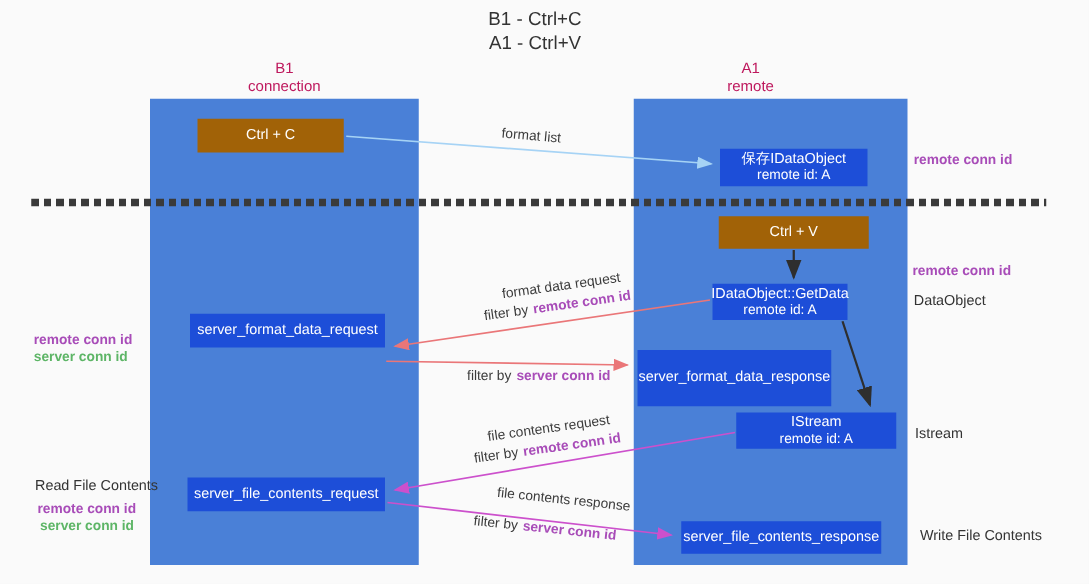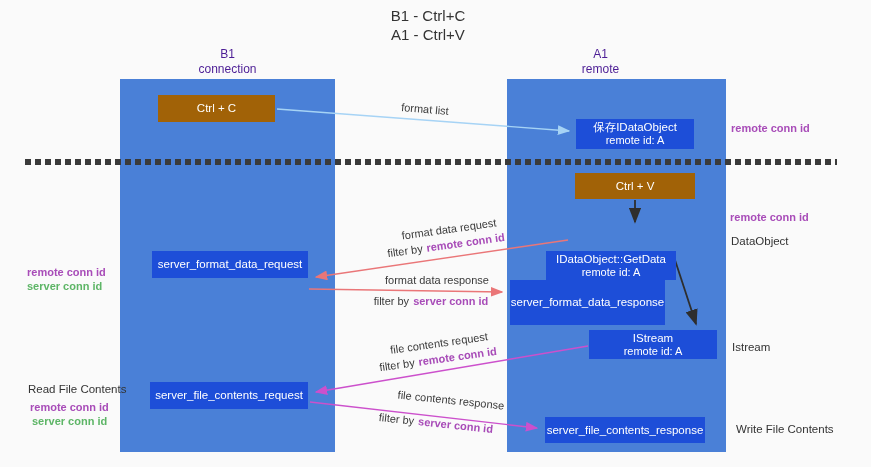--- a/index.html
+++ b/index.html
@@ -12,21 +12,21 @@
     width:871px;height:467px;
     background:#fafafa;
     overflow:hidden;
   }
   .title{
     position:absolute;left:328px;top:6px;width:200px;
     text-align:center;font-size:15px;line-height:19px;color:#333;
   }
   .col-header{
     position:absolute;top:47px;
-    text-align:center;font-size:12px;line-height:15px;color:#4c1d95;
+    text-align:center;font-size:12px;line-height:15px;color:#be185d;
   }
   .col-header.left{left:120px;width:215px;}
   .col-header.right{left:491px;width:219px;text-align:center;}
   .column{
     position:absolute;top:79px;height:373px;
     background:#4a80d7;
   }
   .column.left{left:120px;width:215px;}
   .column.right{left:507px;width:219px;}
   .box{
@@ -112,21 +112,21 @@
 
   <div class="box green" style="left:158px;top:95px;width:117px;height:27px;">Ctrl + C</div>
 
   <div class="box orange" style="left:576px;top:119px;width:118px;height:30px;">
     <div class="l1">保存IDataObject</div>
     <div class="l2">remote id: A</div>
   </div>
 
   <div class="box green" style="left:575px;top:173px;width:120px;height:26px;">Ctrl + V</div>
 
-  <div class="box orange" style="left:546px;top:227px;width:130px;height:29px;margin-top:24px;">
+  <div class="box orange" style="left:570px;top:227px;width:108px;height:29px;">
     <div class="l1">IDataObject::GetData</div>
     <div class="l2">remote id: A</div>
   </div>
 
   <div class="box orange" style="left:152px;top:251px;width:156px;height:27px;">server_format_data_request</div>
 
   <div class="box orange" style="left:510px;top:280px;width:155px;height:45px;">server_format_data_response</div>
 
   <div class="box orange" style="left:589px;top:330px;width:128px;height:29px;">
     <div class="l1">IStream</div>
@@ -137,21 +137,20 @@
 
   <div class="box orange" style="left:150px;top:382px;width:158px;height:27px;">server_file_contents_request</div>
 
   <div class="flow-label rot-blue" style="left:340px;top:103px;">format list</div>
 
   <div class="flow-label rot-neg" style="left:364px;top:223px;">format data request</div>
   <div class="flow-label rot-neg" style="left:361px;top:239px;">
     <span>filter by</span><span class="key purple">remote conn id</span>
   </div>
 
-  <div class="flow-label" style="left:352px;top:274px;">format data response</div>
   <div class="flow-label" style="left:346px;top:295px;">
     <span>filter by</span><span class="key purple">server conn id</span>
   </div>
 
   <div class="flow-label rot-neg" style="left:354px;top:337px;">file contents request</div>
   <div class="flow-label rot-neg" style="left:353px;top:353px;">
     <span>filter by</span><span class="key purple">remote conn id</span>
   </div>
 
   <div class="flow-label rot-pos" style="left:366px;top:394px;">file contents response</div>

